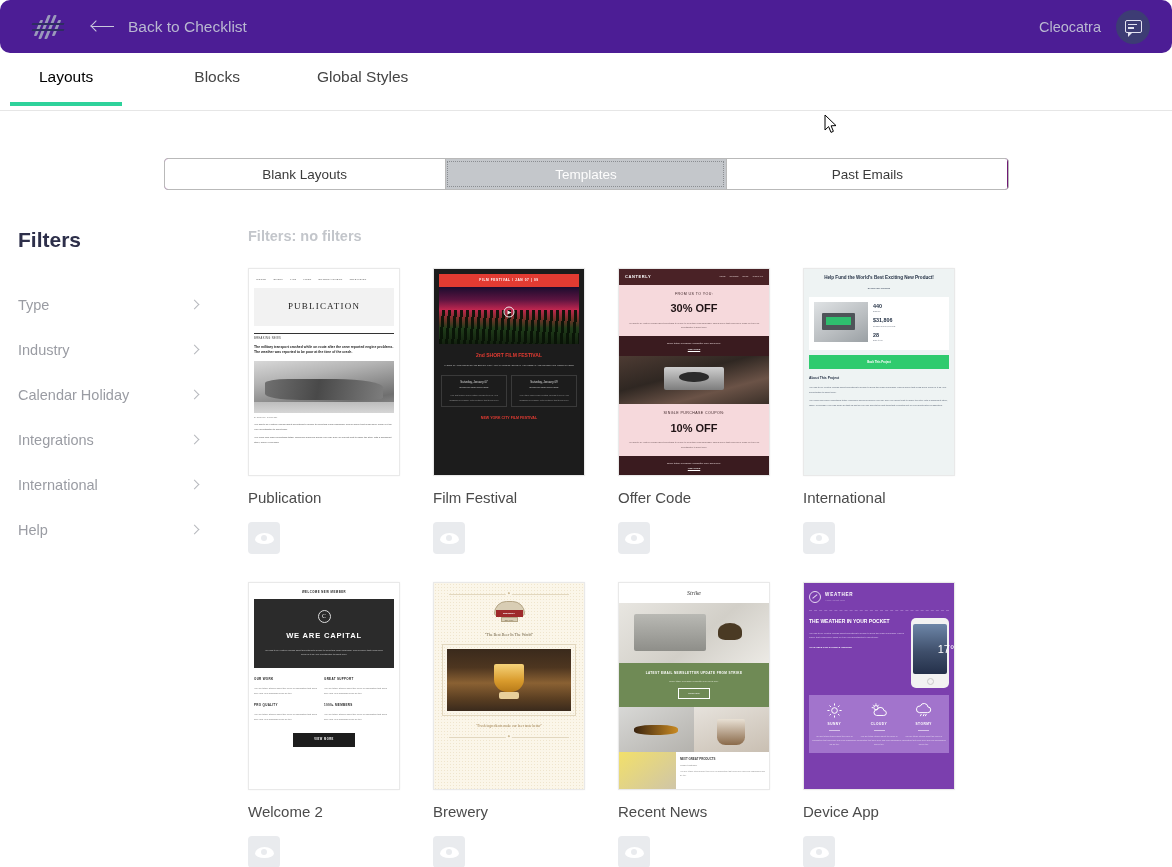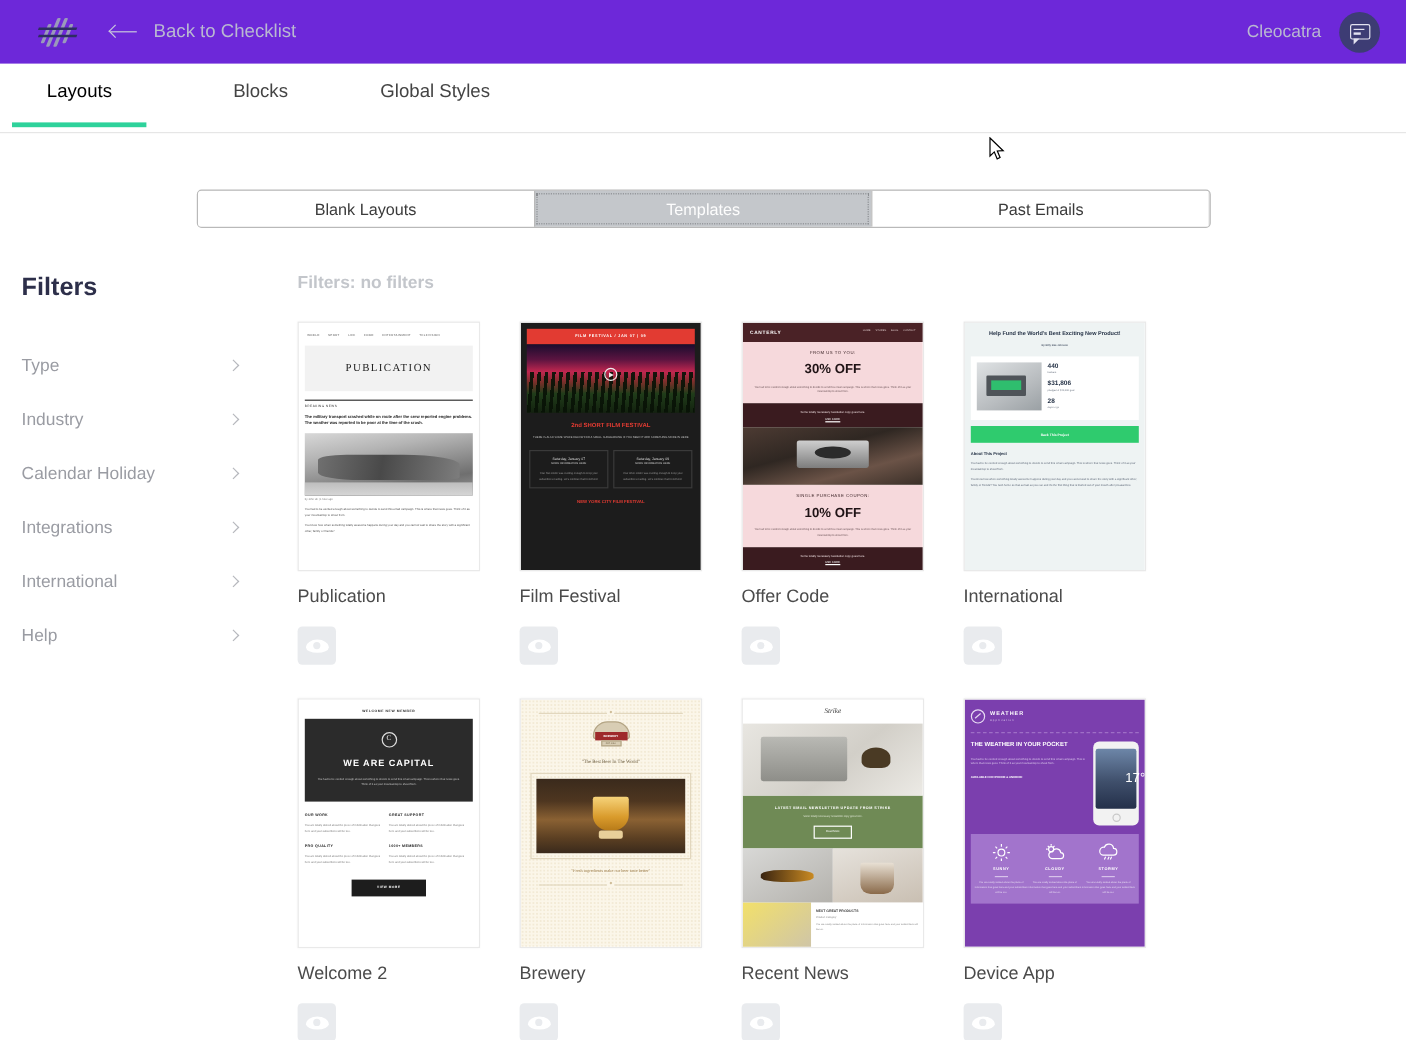--- a/index.html
+++ b/index.html
@@ -5,22 +5,22 @@
   * { box-sizing: border-box; margin: 0; padding: 0; }
   html, body {
     width: 1172px; height: 867px;
     background: #ffffff;
     font-family: "Liberation Sans", sans-serif;
     overflow: hidden;
   }
 
   
   .topbar {
-    height: 53px; background: #6d28d9;
-    display: flex; align-items: center; position: relative;
+    height: 53px; background: #4c1d95;
+    display: flex; align-items: center; position: relative; border-radius: 10px;
   }
   .logo-mark { margin-left: 30px; width: 34px; height: 30px; position: relative; }
   .logo-mark i {
     position: absolute; display: block; width: 3px;
     background: #9a99bb; transform: skewX(-22deg); border-radius: 1px;
   }
   .logo-mark i:nth-child(1){ left: 7px;  top: 8px;  height: 16px; }
   .logo-mark i:nth-child(2){ left: 13px; top: 3px;  height: 24px; }
   .logo-mark i:nth-child(3){ left: 19px; top: 3px;  height: 24px; }
   .logo-mark i:nth-child(4){ left: 25px; top: 8px;  height: 16px; }
@@ -88,21 +88,21 @@
   .tab.active::after {
     content: ""; position: absolute; left: -29px; right: -29px; bottom: -1px;
     height: 4px; background: #2ed29b;
   }
 
   
   .seg-wrap { display: flex; justify-content: center; margin-top: 47px; }
   .seg {
     width: 845px; height: 32px; display: flex;
     border: 1px solid #b9b9b9; border-radius: 4px; overflow: hidden;
-    background: #e5e5e5;
+    background: #701a75;
   }
   .seg-btn {
     flex: 1; display: flex; align-items: center; justify-content: center;
     font-size: 13.5px; color: #3b3b3b; cursor: pointer; background: #fff;
   }
   .seg-btn + .seg-btn { border-left: 1px solid #b9b9b9; }
   .seg-btn.active {
     background: #c4c7cb; color: #fdfdfd;
     outline: 1px dotted #8a8d91; outline-offset: -3px;
   }

